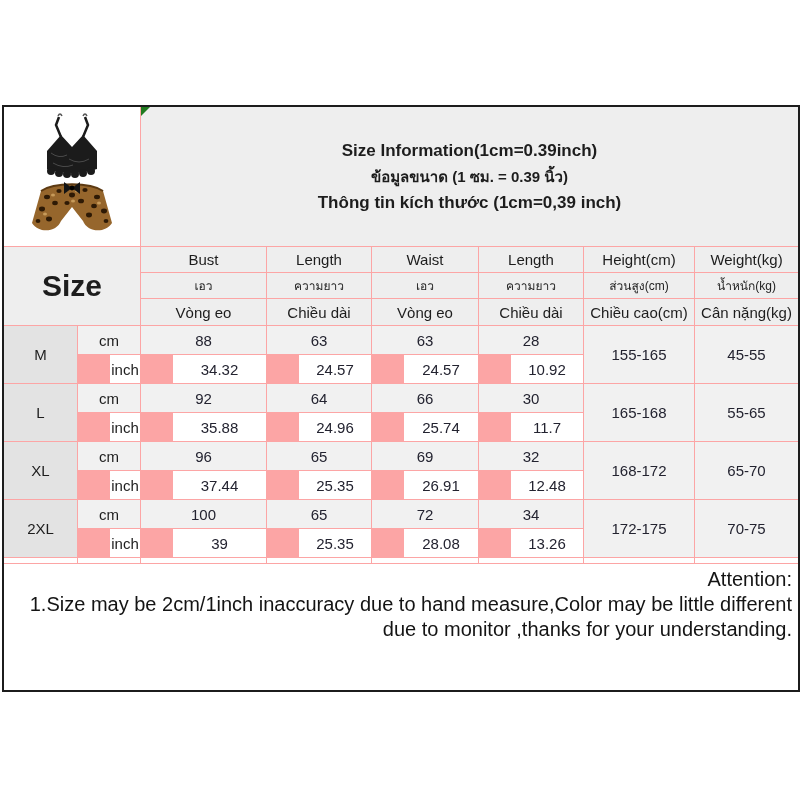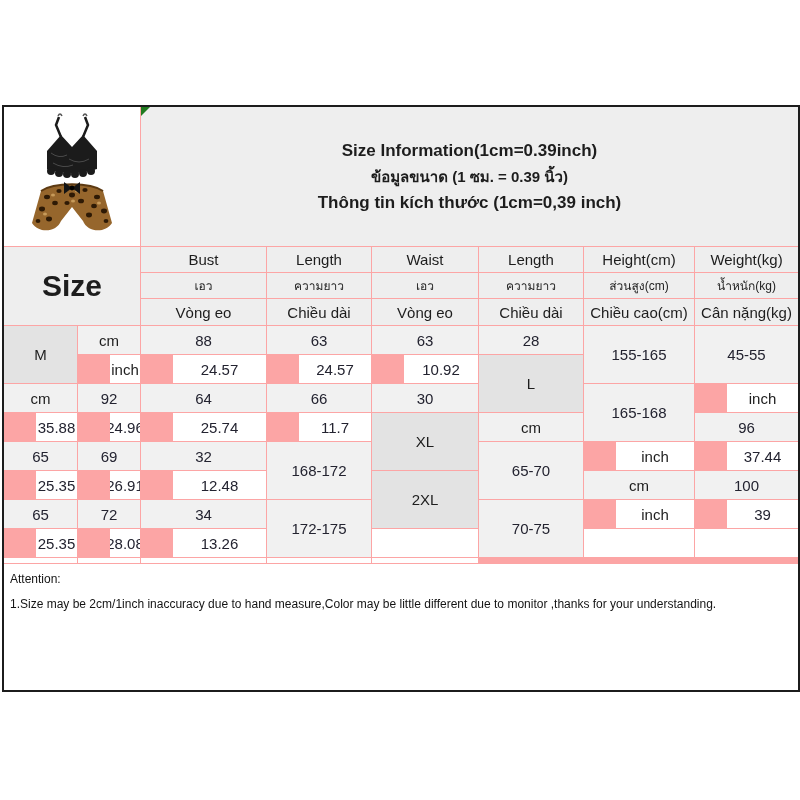--- a/index.html
+++ b/index.html
@@ -27,21 +27,21 @@
   .num{font-size:15px;color:#232330;}
   .image-cell{grid-column:1/3;grid-row:1;background:#ffffff;display:flex;align-items:center;justify-content:center;}
   .title-cell{grid-column:3/9;grid-row:1;position:relative;flex-direction:column;line-height:26px;}
   .title-en,.title-vi{font-size:17px;font-weight:bold;}
   .title-th{font-size:15px;font-weight:bold;}
   .corner-flag{position:absolute;top:0;left:0;width:0;height:0;
     border-top:9px solid #1f7a1f;border-right:9px solid transparent;}
   .size-head{grid-column:1/3;grid-row:2/5;font-size:30px;font-weight:bold;}
   .span2{grid-row:span 2;}
   .attention-cell{grid-column:1/9;background:#ffffff;display:block;
-    font-size:12px;line-height:25px;padding:3px 6px;text-align:left;color:#141414;}
+    font-size:20px;line-height:25px;padding:3px 6px;text-align:right;color:#141414;}
   .thin{background:#ffffff;}
 </style>
 </head>
 <body>
 
 <div class="chart-wrap">
 
   <div class="c image-cell">
     <svg width="126" height="132" viewBox="0 0 126 132">
 
@@ -124,31 +124,33 @@
 
   <div class="c bgB b fs15 span2">M</div>
   <div class="c bgC b fs15">cm</div>
   <div class="c bgC num">88</div>
   <div class="c bgC num">63</div>
   <div class="c bgC num">63</div>
   <div class="c bgC num">28</div>
   <div class="c bgC num span2">155-165</div>
   <div class="c bgC num span2">45-55</div>
   <div class="c bgW b fs15">inch</div>
+  <div class="c bgW num">34.32</div>
   <div class="c bgW num">24.57</div>
   <div class="c bgW num">24.57</div>
   <div class="c bgW num">10.92</div>
 
   <div class="c bgB b fs15 span2">L</div>
   <div class="c bgC b fs15">cm</div>
   <div class="c bgC num">92</div>
   <div class="c bgC num">64</div>
   <div class="c bgC num">66</div>
   <div class="c bgC num">30</div>
   <div class="c bgC num span2">165-168</div>
+  <div class="c bgC num span2">55-65</div>
   <div class="c bgW b fs15">inch</div>
   <div class="c bgW num">35.88</div>
   <div class="c bgW num">24.96</div>
   <div class="c bgW num">25.74</div>
   <div class="c bgW num">11.7</div>
 
   <div class="c bgB b fs15 span2">XL</div>
   <div class="c bgC b fs15">cm</div>
   <div class="c bgC num">96</div>
   <div class="c bgC num">65</div>

